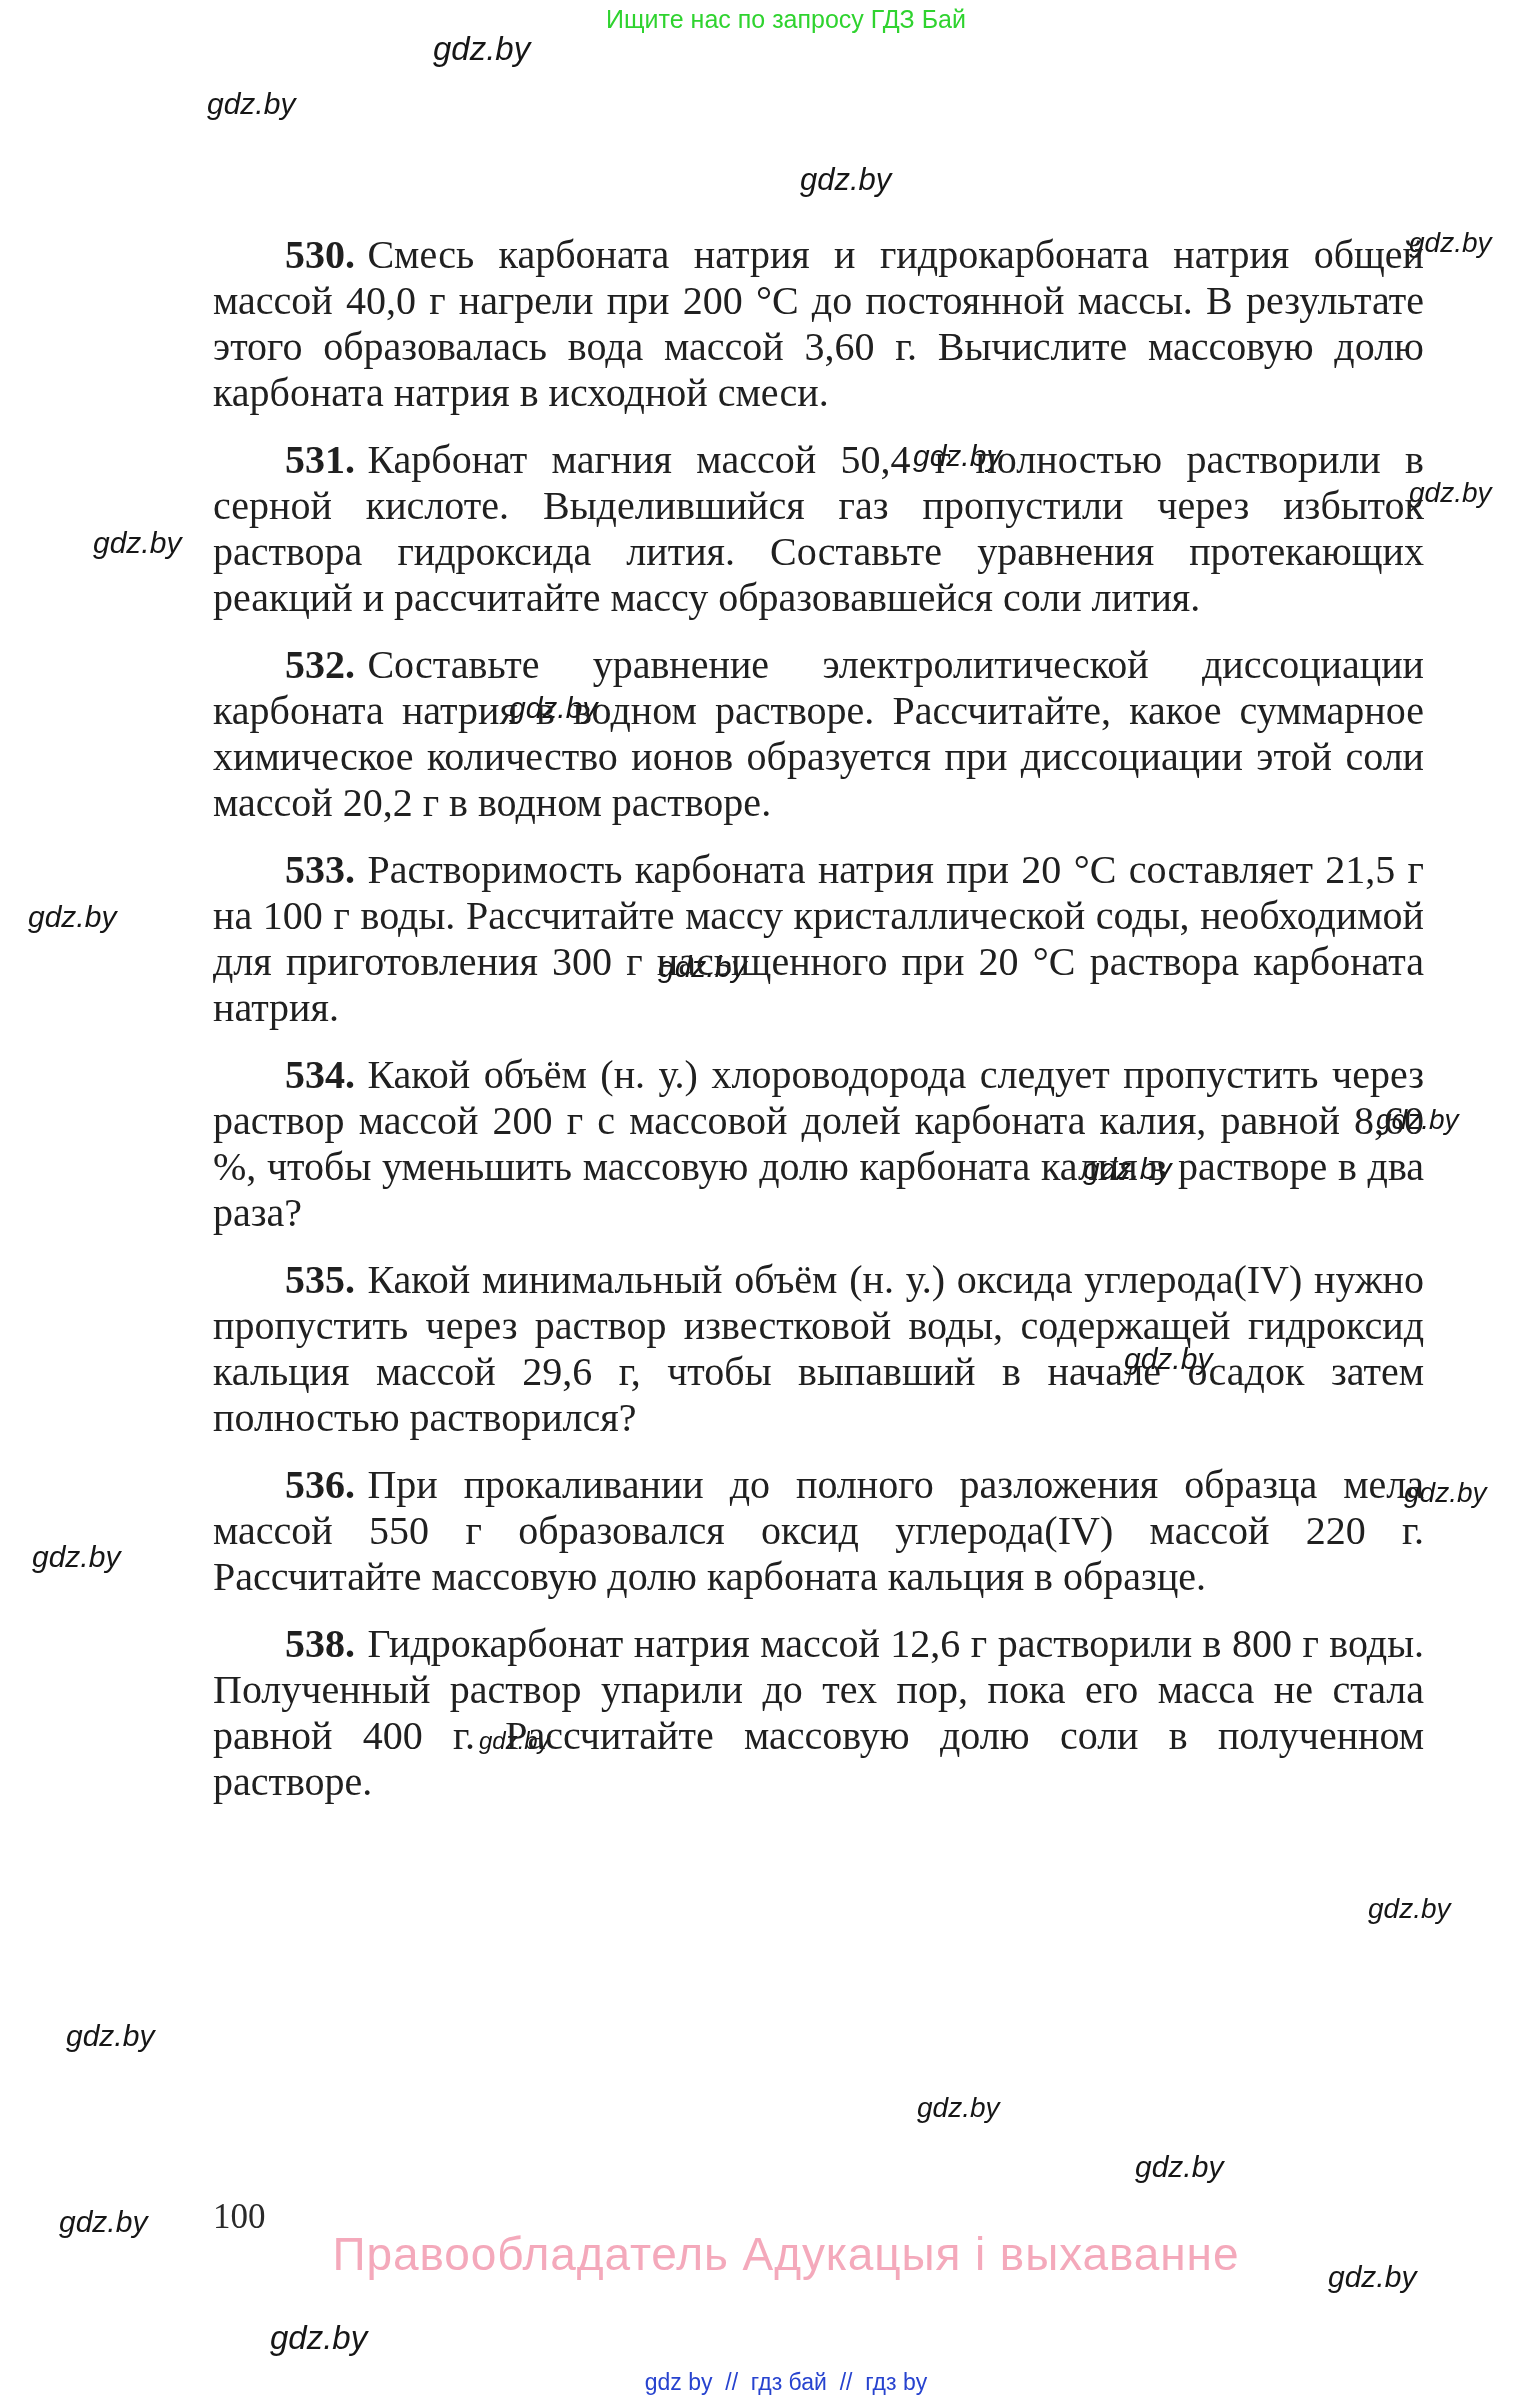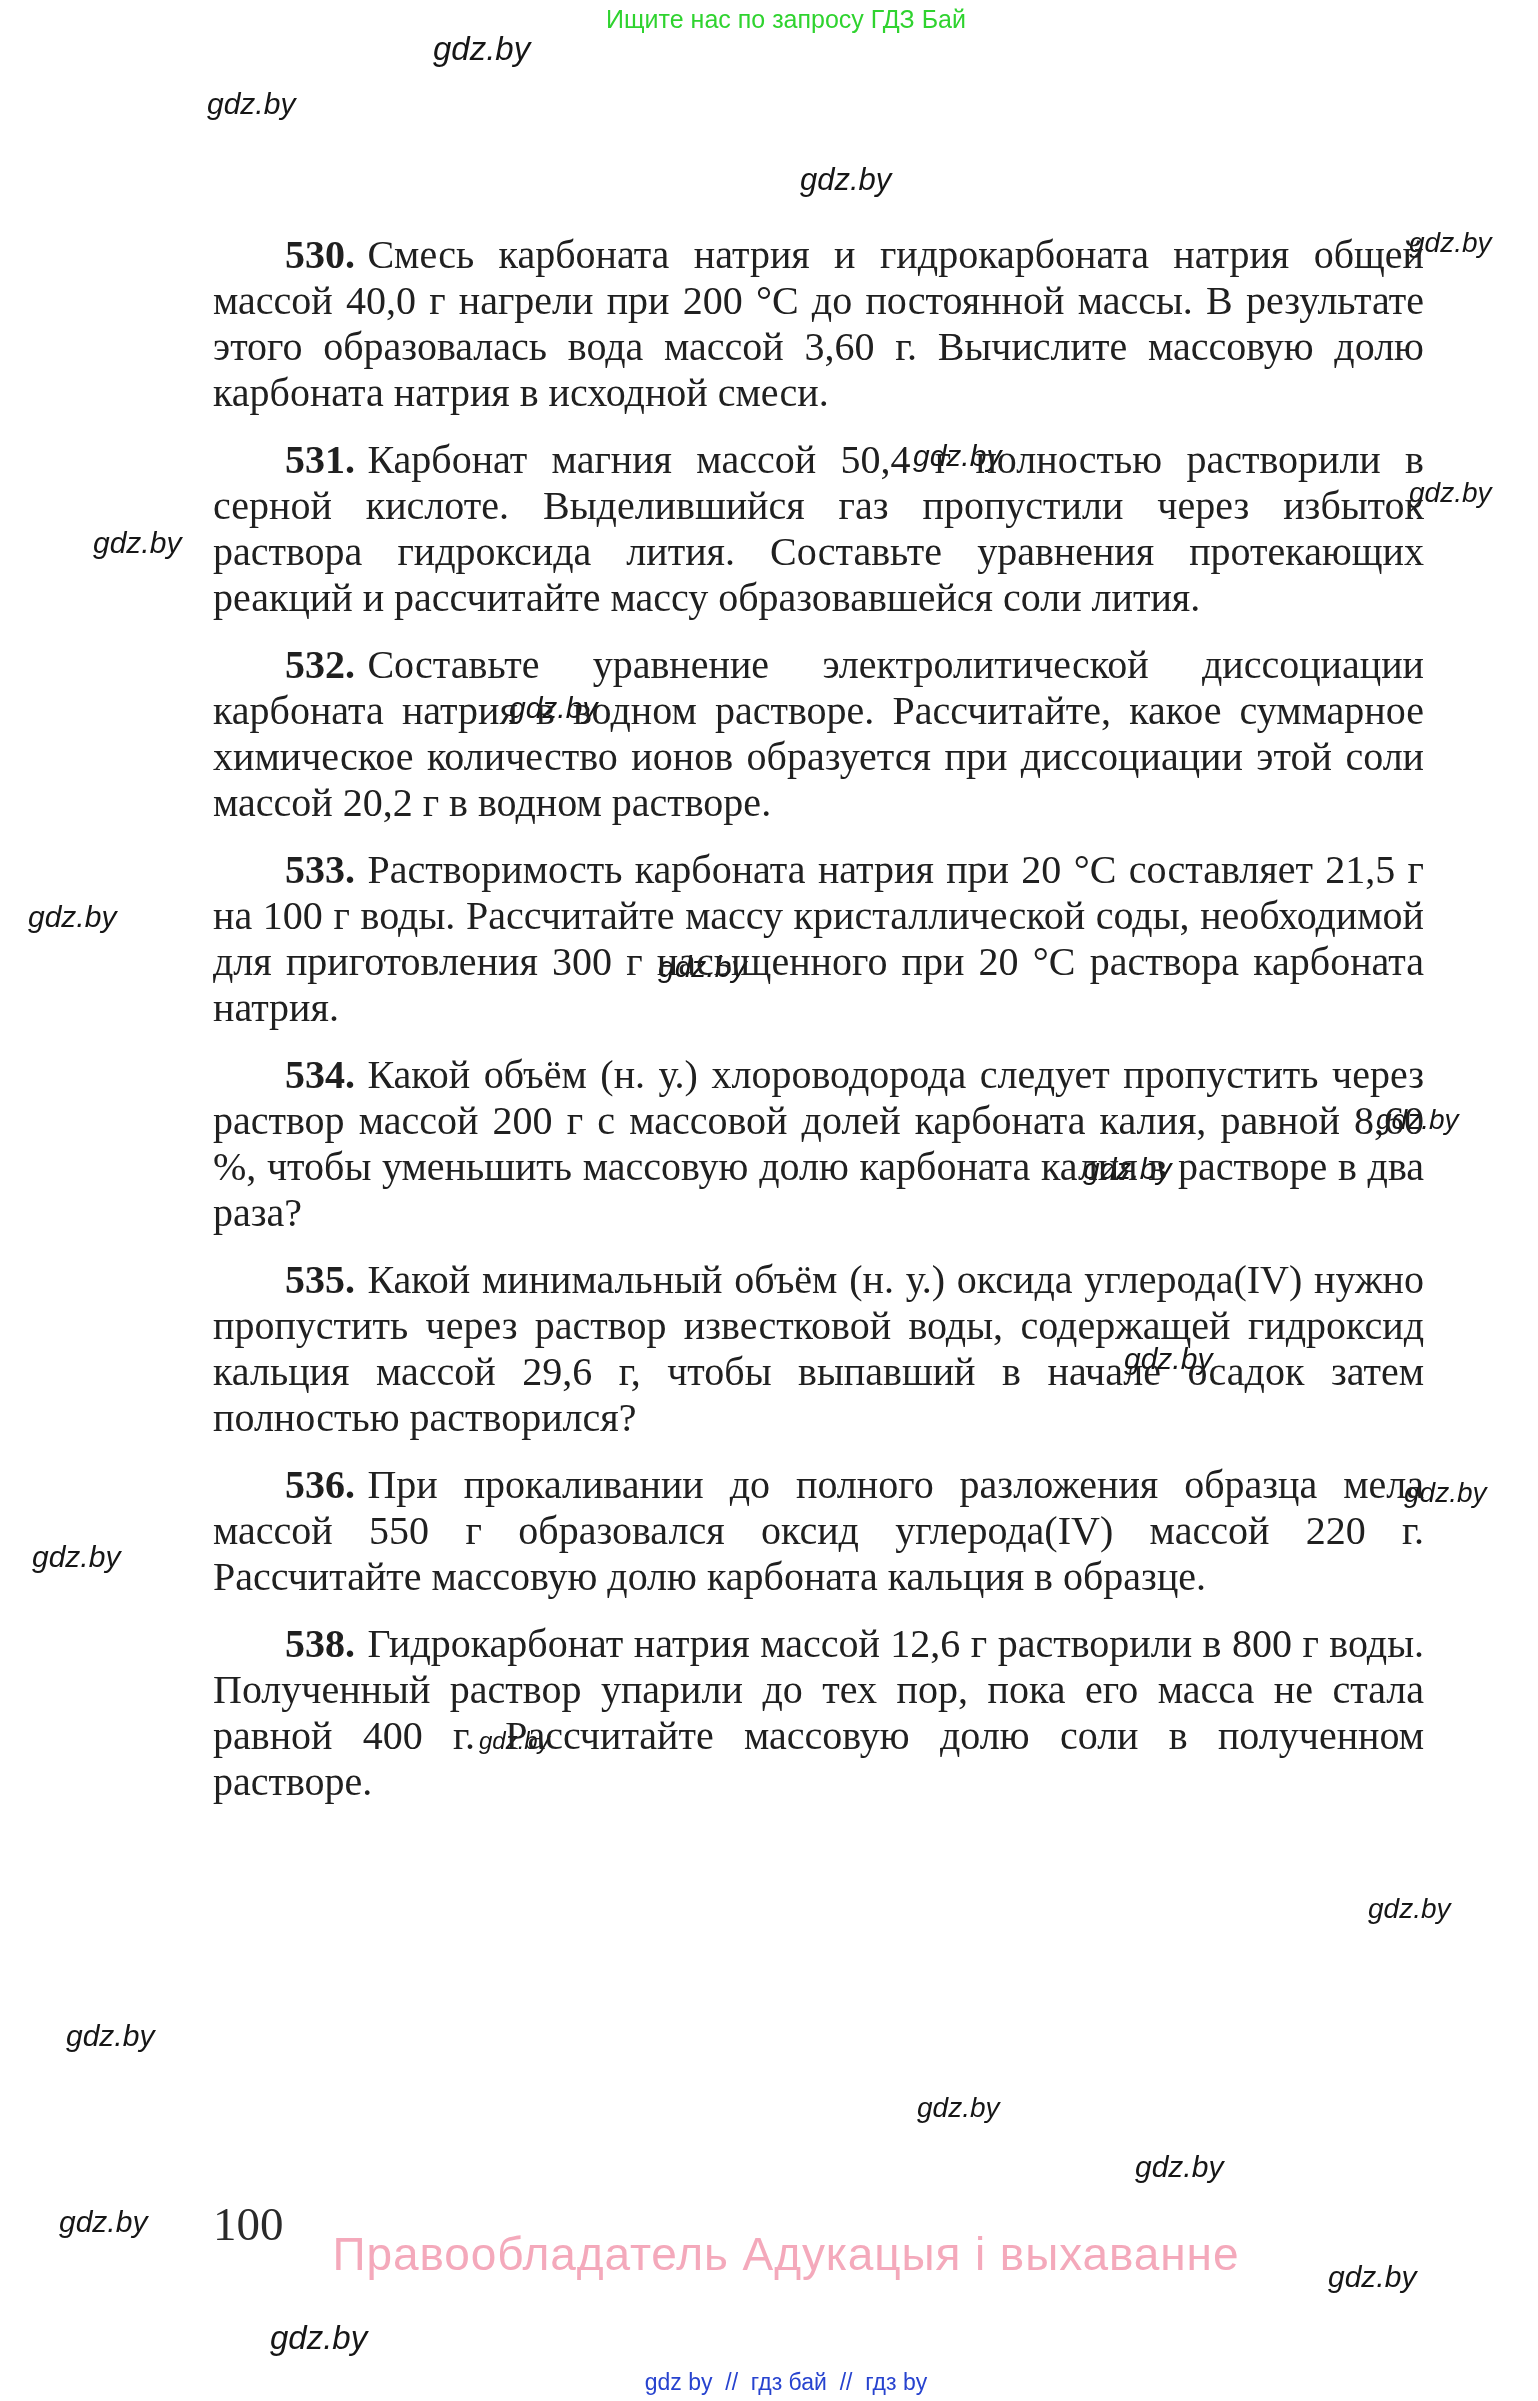--- a/index.html
+++ b/index.html
@@ -56,21 +56,21 @@
   .problem .num {
     font-weight: bold;
     margin-right: 12.4px;
     margin-left: 8px;
   }
   
   .page-number {
     position: absolute;
     left: 213px;
     top: 2197px;
-    font-size: 47px;
+    font-size: 35px;
     color: #2a2a2a;
     text-align: center;
   }
   .copyright {
     position: absolute;
     top: 2227px;
     left: 0;
     right: 0;
     text-align: center;
     font-family: "Liberation Sans", sans-serif;

